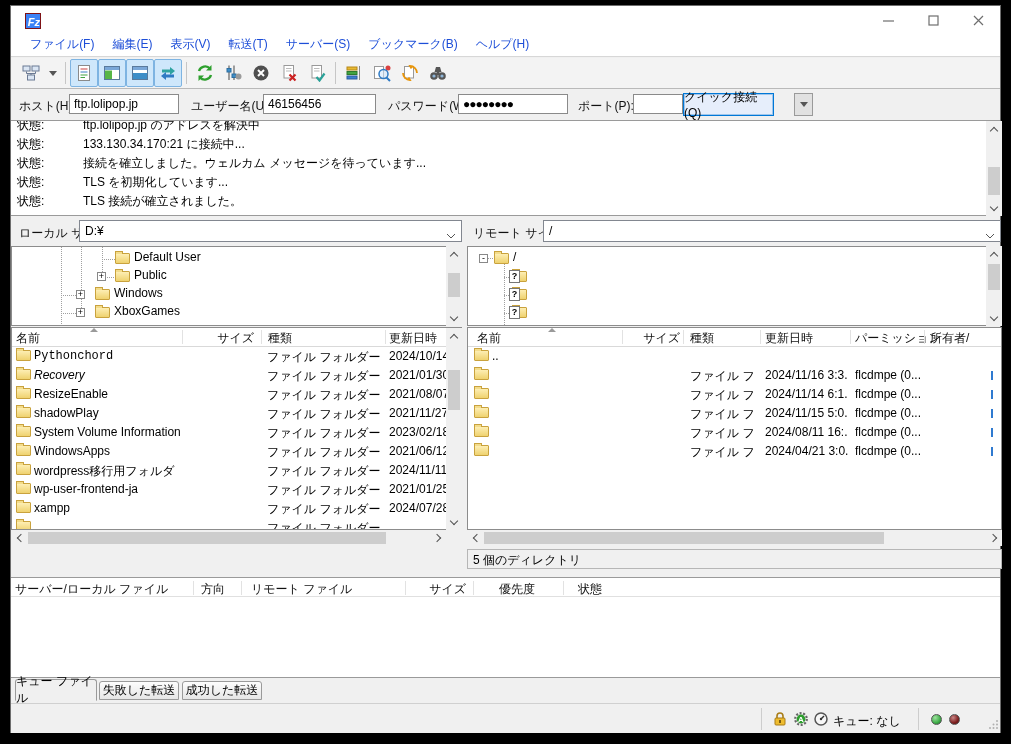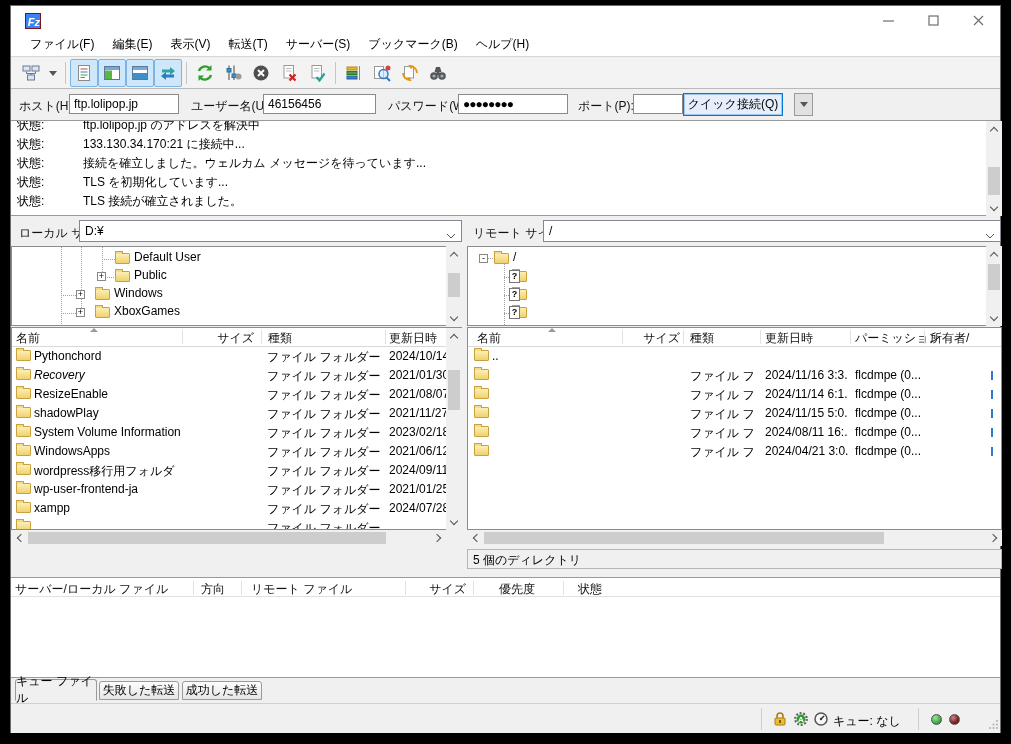--- a/index.html
+++ b/index.html
@@ -10,21 +10,21 @@
        border:1px solid #6d6d6d;box-sizing:border-box;}
   
   .titlebar{left:0;top:0;width:100%;height:27px;background:#fff;}
   .fzicon{left:14px;top:7px;width:16px;height:16px;background:#3b82f6;color:#fff;
           font-weight:bold;font-style:italic;font-size:11px;line-height:16px;text-align:right;
           border:1px solid #7e1216;box-sizing:border-box;}
   .wc{top:4px;width:34px;height:20px;display:flex;align-items:center;justify-content:center;}
   
   .menubar{left:0;top:27px;width:100%;height:24px;background:#fff;border-bottom:1px solid #d7d7d7;
            display:flex;align-items:center;padding-left:10px;box-sizing:border-box;gap:0;}
-  .menuitem{padding:0 9px;color:#000000;}
+  .menuitem{padding:0 9px;color:#1d4ed8;}
   
   .toolbar{left:0;top:52px;width:100%;height:31px;background:#f3f3f3;border-bottom:1px solid #b9b9b9;
            display:flex;align-items:center;padding-left:6px;box-sizing:border-box;}
   .tbtn{width:26px;height:26px;display:flex;align-items:center;justify-content:center;border:1px solid transparent;border-radius:2px;}
   .tbtn.on{background:#cee7fb;border-color:#7eb4e2;}
   .tbtn.narrow{width:14px;}
   .tsep{width:1px;height:22px;background:#c6c6c6;margin:0 4px;}
   .dropcaret{width:0;height:0;border-left:4px solid transparent;border-right:4px solid transparent;border-top:5px solid #555;}
   
   .quickbar{left:0;top:84px;width:100%;height:30px;background:#f0f0f0;border-bottom:1px solid #c3c3c3;}
@@ -248,21 +248,21 @@
 
   <div class="ab quickbar">
     <span class="ab qlabel" style="left:8px;">ホスト(H):</span>
     <input class="ab qinput" style="left: 58px; width: 110px;" value="ftp.lolipop.jp">
     <span class="ab qlabel" style="left:180px;">ユーザー名(U):</span>
     <input class="ab qinput" style="left: 252px; width: 113px;" value="46156456">
     <span class="ab qlabel" style="left:377px;">パスワード(W):</span>
     <input class="ab qinput" style="left: 447px; width: 110px; letter-spacing: -1px;" value="●●●●●●●●">
     <span class="ab qlabel" style="left:567px;">ポート(P):</span>
     <input class="ab qinput" style="left: 622px; width: 50px;" value="">
-    <span class="ab qbtn" style="left:672px;width:100px;">クイック接続(Q)</span>
+    <span class="ab qbtn" style="left:672px;width:91px;">クイック接続(Q)</span>
     <span class="ab qdrop" style="left:783px;">
           <span class="dropcaret"></span>
         </span>
   </div>
 
   <div class="ab log">
     <div class="logrow" style="top:-4px;">
       <span class="loglabel">状態:</span>
       <span class="logtext">ftp.lolipop.jp のアドレスを解決中</span>
     </div>
@@ -371,21 +371,21 @@
       <span class="hcol" style="left:4px;">名前</span>
       <span class="hcol" style="left:170px;width:72px;text-align:right;">サイズ</span>
       <span class="hcol" style="left:256px;">種類</span>
       <span class="hcol" style="left:377px;">更新日時</span>
       <span class="hdiv" style="left:170px;"></span>
       <span class="hdiv" style="left:249px;"></span>
       <span class="hdiv" style="left:373px;"></span>
     </div>
     <div class="lrow" style="top:19px;">
       <span class="folder" style="left:4px;top:3px;"></span>
-      <span class="cell" style="left:22px;width:146px;">Pythonchord</span>
+      <span class="cell" style="left:22px;width:146px;font-family:Liberation Mono, monospace;">Pythonchord</span>
       <span class="cell" style="left:255px;width:116px;">ファイル フォルダー</span>
       <span class="cell" style="left:377px;width:58px;">2024/10/14</span>
     </div>
     <div class="lrow" style="top:38px;">
       <span class="folder" style="left:4px;top:3px;"></span>
       <span class="cell" style="left:22px;width:146px;font-style:italic;">Recovery</span>
       <span class="cell" style="left:255px;width:116px;">ファイル フォルダー</span>
       <span class="cell" style="left:377px;width:58px;">2021/01/30</span>
     </div>
     <div class="lrow" style="top:57px;">
@@ -409,21 +409,21 @@
     <div class="lrow" style="top:114px;">
       <span class="folder" style="left:4px;top:3px;"></span>
       <span class="cell" style="left:22px;width:146px;">WindowsApps</span>
       <span class="cell" style="left:255px;width:116px;">ファイル フォルダー</span>
       <span class="cell" style="left:377px;width:58px;">2021/06/12</span>
     </div>
     <div class="lrow" style="top:133px;">
       <span class="folder" style="left:4px;top:3px;"></span>
       <span class="cell" style="left:22px;width:146px;">wordpress移行用フォルダ</span>
       <span class="cell" style="left:255px;width:116px;">ファイル フォルダー</span>
-      <span class="cell" style="left:377px;width:58px;">2024/09/11</span>
+      <span class="cell" style="left:377px;width:58px;">2024/11/11</span>
     </div>
     <div class="lrow" style="top:152px;">
       <span class="folder" style="left:4px;top:3px;"></span>
       <span class="cell" style="left:22px;width:146px;">wp-user-frontend-ja</span>
       <span class="cell" style="left:255px;width:116px;">ファイル フォルダー</span>
       <span class="cell" style="left:377px;width:58px;">2021/01/25</span>
     </div>
     <div class="lrow" style="top:171px;">
       <span class="folder" style="left:4px;top:3px;"></span>
       <span class="cell" style="left:22px;width:146px;">xampp</span>

